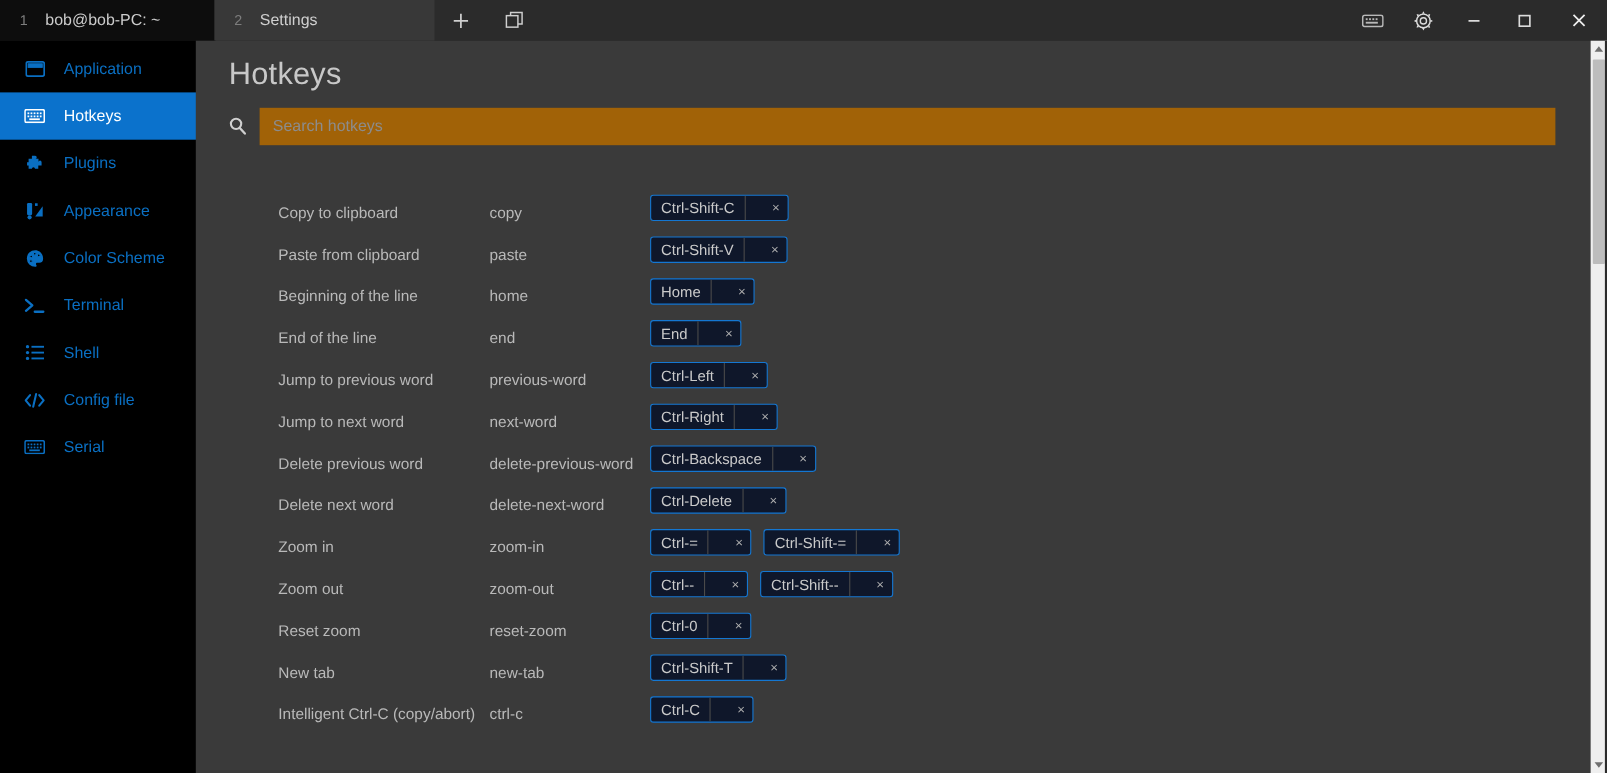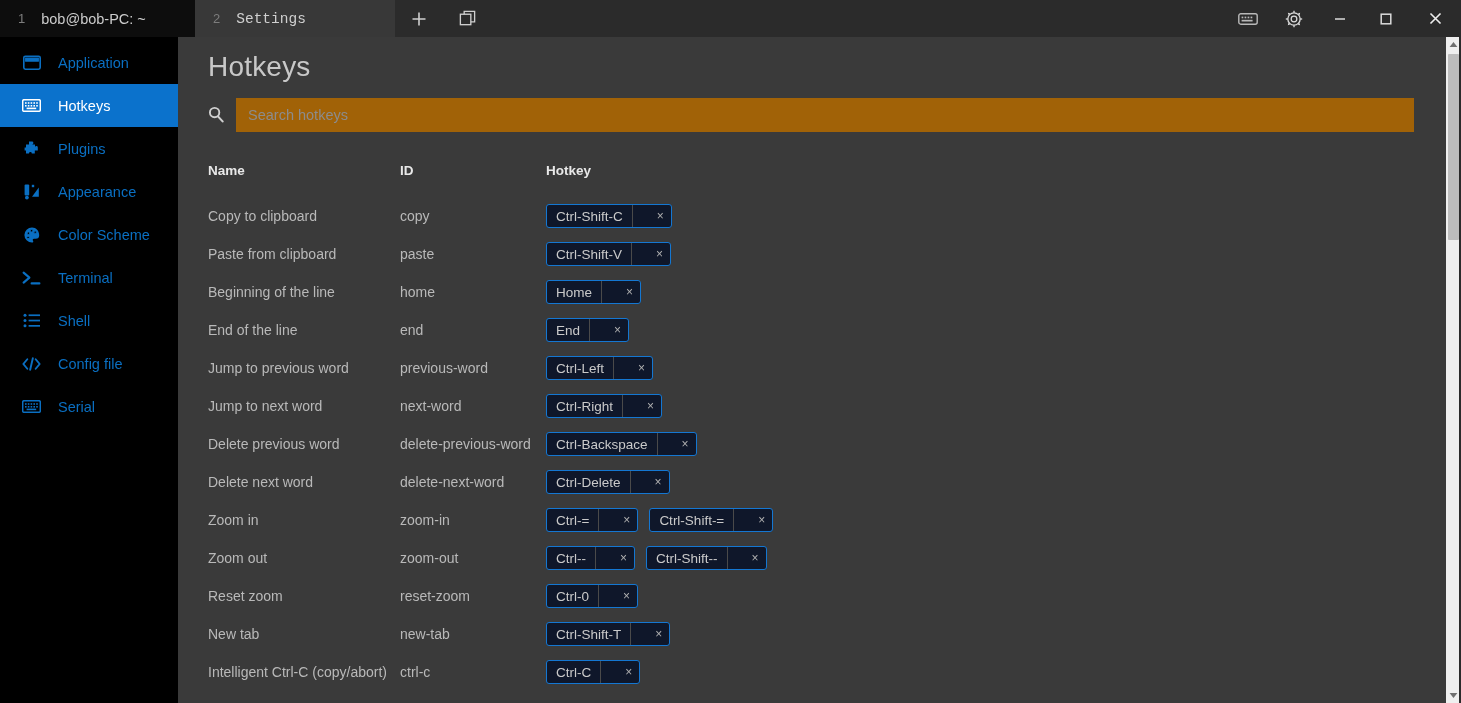--- a/index.html
+++ b/index.html
@@ -21,21 +21,21 @@
     display: flex; align-items: center;
     height: 37px; padding: 0 18px;
     gap: 16px;
     color: #b4b4b4;
     font-size: 14.5px;
     cursor: default;
   }
   .tab.inactive { width: 195px; background: #0d0d0d; }
   .tab.active   { width: 200px; background: #383838; }
   .tab .tab-index { color: #7d7d7d; font-size: 13px; }
-  .tab.active .tab-title { color: #cfcfcf; font-family: Liberation Mono, monospace; }
+  .tab.active .tab-title { color: #cfcfcf; }
   .tab.inactive .tab-title { color: #cccccc; }
 
   .tb-btn {
     width: 48px; height: 37px;
     display: flex; align-items: center; justify-content: center;
     color: #cfcfcf;
   }
   .tb-spacer { flex: 1 1 auto; }
   .wc {
     width: 46px; height: 37px;
@@ -99,23 +99,23 @@
   .table { position: absolute; left: 30px; top: 126px; width: 1206px; }
   .thead {
     display: flex; height: 34px; align-items: flex-start;
     font-size: 13.5px; font-weight: bold; color: #e8e8e8;
   }
   .col-name { width: 192px; flex: 0 0 192px; }
   .col-id   { width: 146px; flex: 0 0 146px; }
   .col-hk   { flex: 1 1 auto; }
 
   .trow {
-    display: flex; align-items: center;
+    display: flex; align-items: flex-end;
     min-height: 38px;
-    font-size: 14px; color: #b9b9b9;
+    font-size: 14px; color: #b9b9b9; margin-left: 45px;
   }
   .trow .col-name, .trow .col-id { color: #b9b9b9; }
 
   .hk-wrap { display: flex; align-items: center; gap: 11px; flex-wrap: wrap; }
   .hk {
     display: inline-flex; align-items: stretch;
     height: 24px;
     border: 1px solid #1477d2; border-radius: 3px;
     background: #0f172a;
     overflow: hidden;
@@ -361,25 +361,20 @@
     <span class="search-icon">
       <svg width="16" height="17" viewBox="0 0 16 17">
         <circle cx="6.6" cy="6.6" r="4.7" fill="none" stroke="#cfcfcf" stroke-width="1.9"></circle>
         <path d="M10.2 10.6 L14.6 15.4" stroke="#cfcfcf" stroke-width="2.1" stroke-linecap="round"></path>
       </svg>
     </span>
     <input class="search-input" type="text" placeholder="Search hotkeys" style="">
   </div>
 
   <div class="table">
-    <div class="thead">
-      <div class="col-name">Name</div>
-      <div class="col-id">ID</div>
-      <div class="col-hk">Hotkey</div>
-    </div>
     <div id="rows">
         <div class="trow">
           <div class="col-name">Copy to clipboard</div>
           <div class="col-id">copy</div>
           <div class="col-hk">
             <div class="hk-wrap">
               <span class="hk">
                 <span class="hk-label">Ctrl-Shift-C</span>
                 <span class="hk-x">×</span>
               </span>

